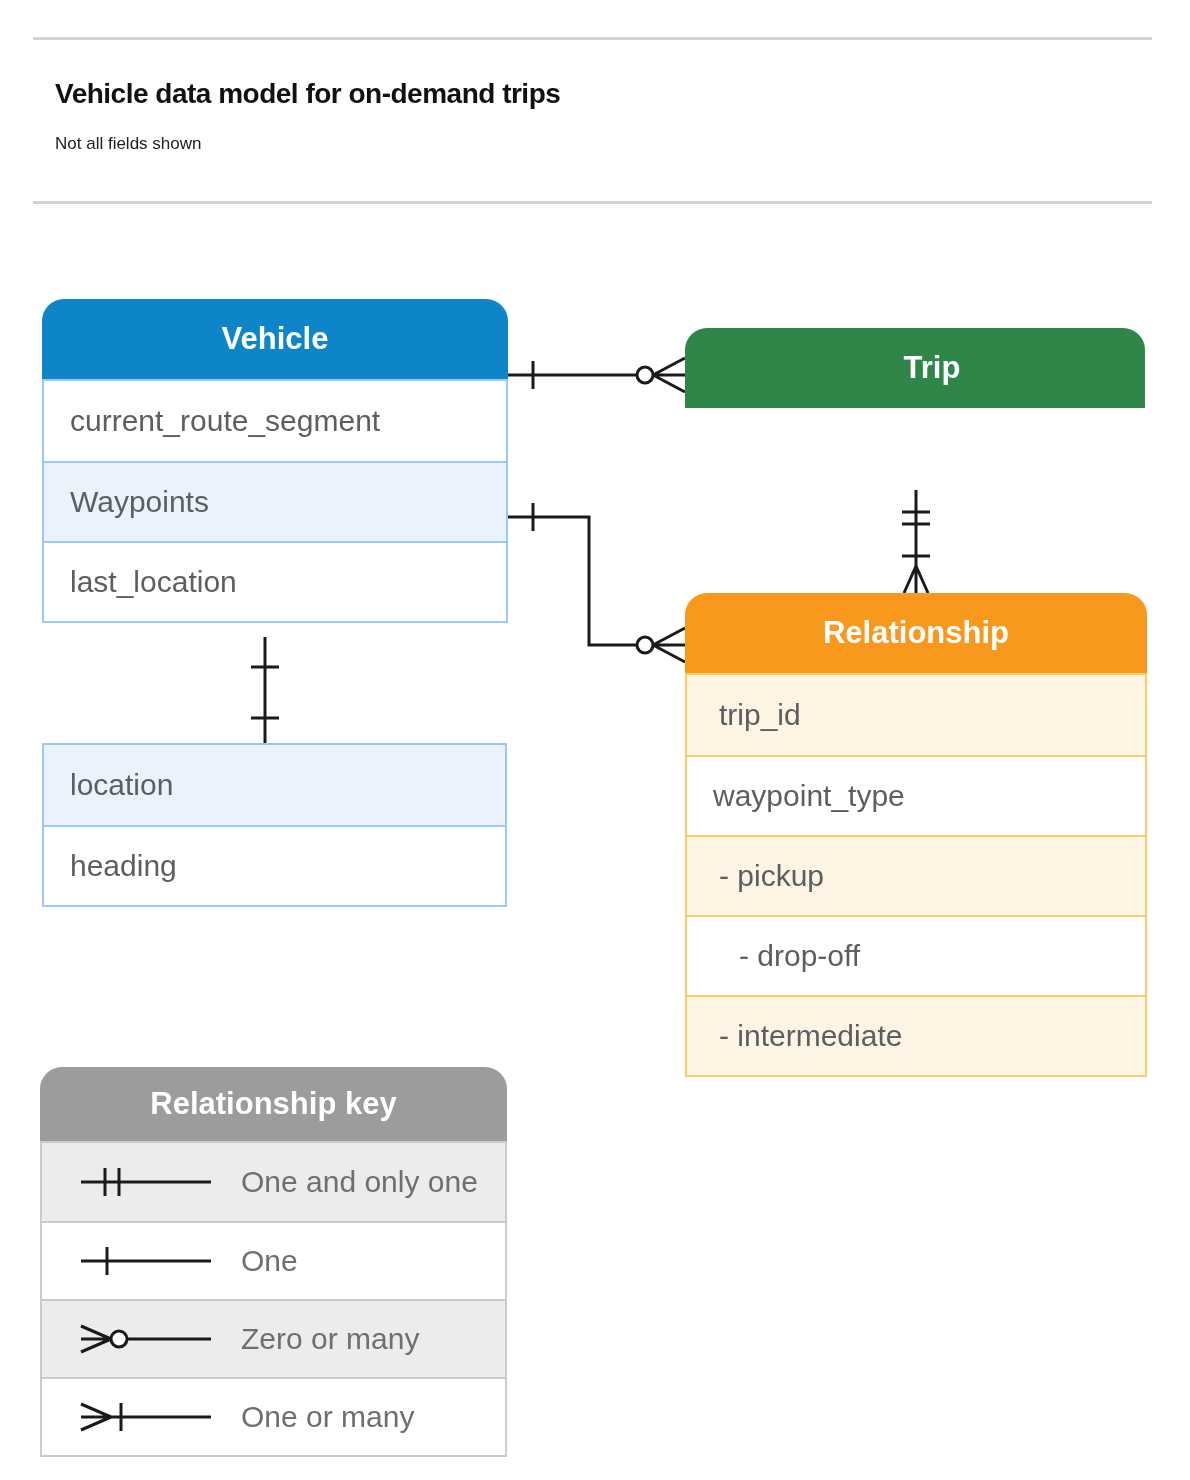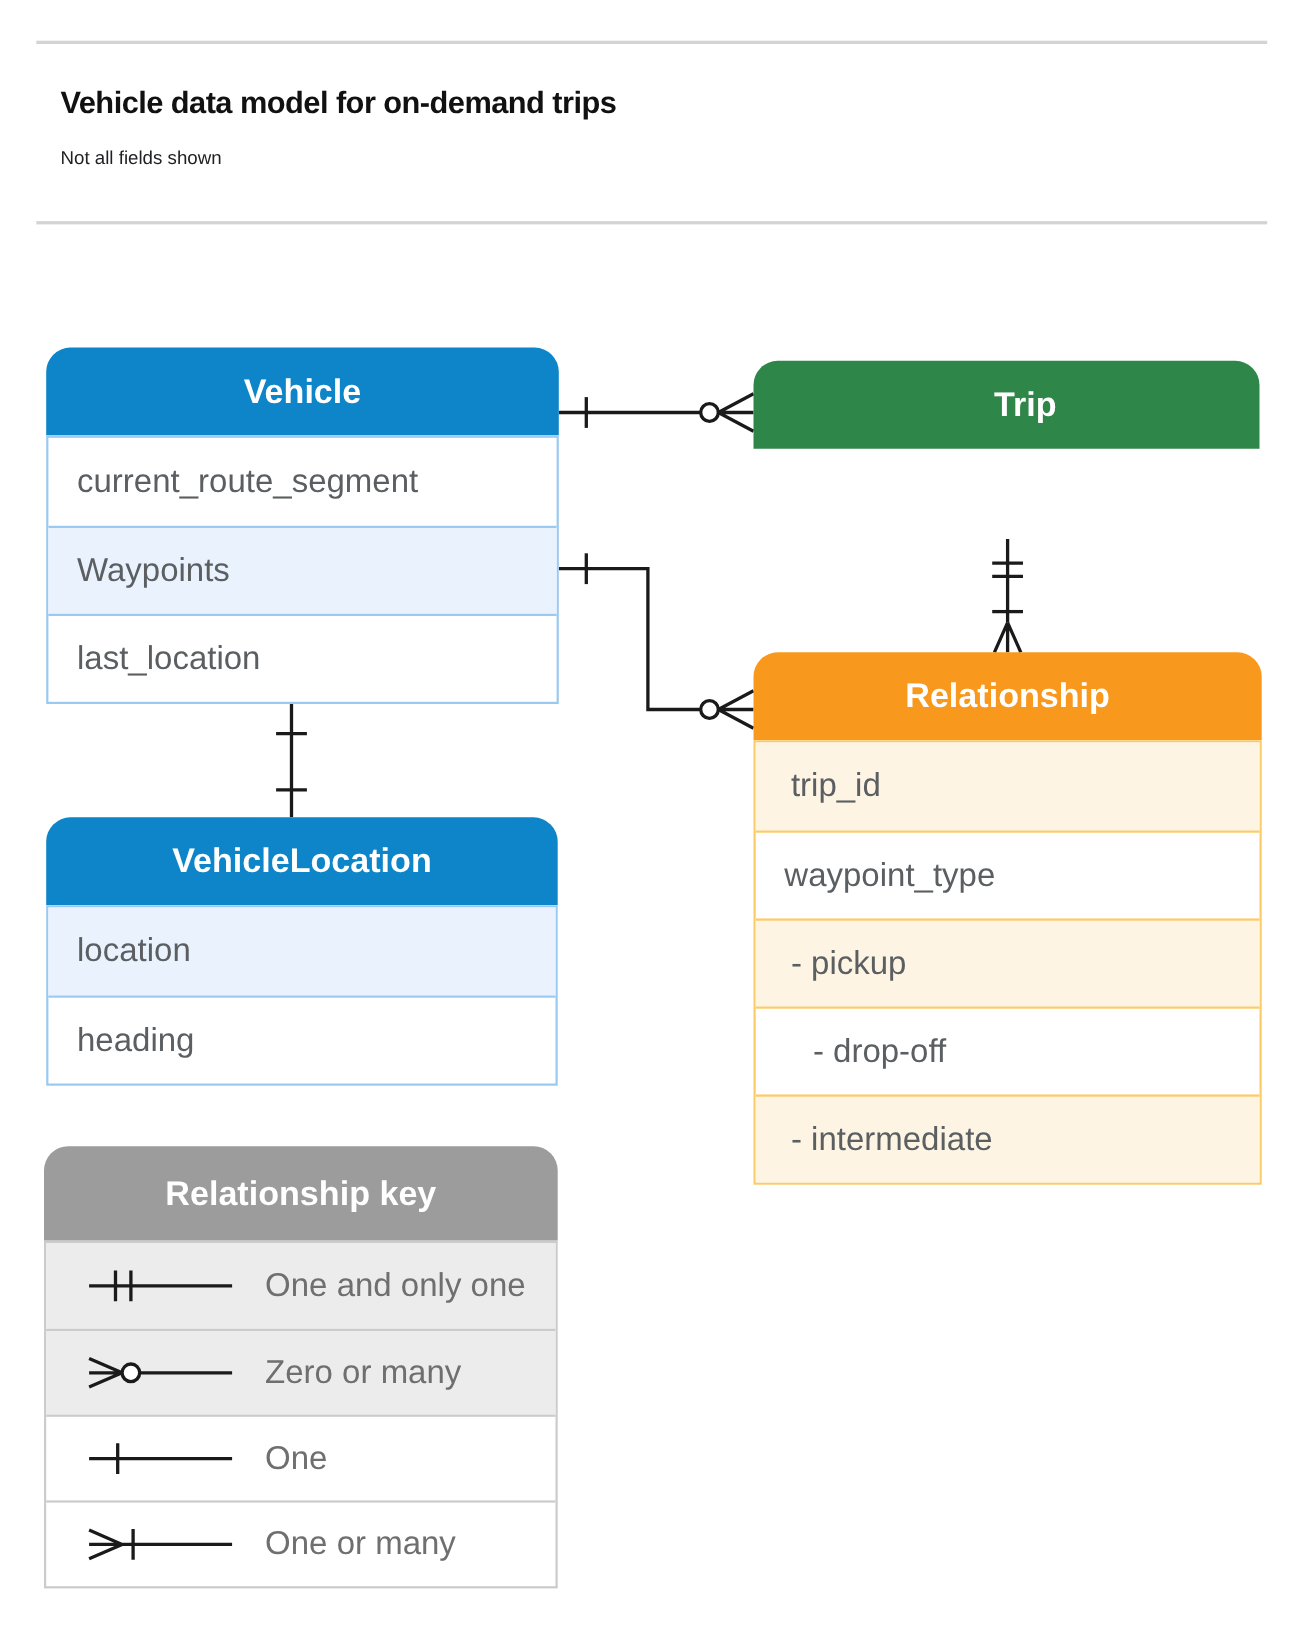--- a/index.html
+++ b/index.html
@@ -36,32 +36,32 @@
   .e-green .entity-header{background:var(--green);padding-left:34px;}
   .e-green .entity-rows{border-color:var(--green-border);}
   .e-green .row{height:82px;}
   .e-green .row.tint{background:var(--green-light);}
 
   .e-orange .entity-header{background:var(--orange);}
   .e-orange .entity-rows{border-color:var(--orange-border);}
   .e-orange .row + .row{border-top-color:var(--orange-border);}
   .e-orange .row.tint{background:var(--orange-light);padding-left:32px;}
 
-  .e-gray .entity-header{background:var(--gray);height:86px;}
+  .e-gray .entity-header{background:var(--gray);height:74px;margin-top:25px;}
   .e-gray .entity-rows{border-color:var(--gray-border);}
   .e-gray .row{height:78px;padding-left:23px;color:var(--legend-text);}
   .e-gray .row + .row{border-top-color:var(--gray-border);}
   .e-gray .row.tint{background:var(--gray-light);}
 
   .legend-label{margin-left:16px;font-size:30px;color:var(--legend-text);}
   .legend-sym{flex:0 0 160px;height:44px;}
   .legend-sym path{stroke:var(--line);stroke-width:3;fill:none;}
   .legend-sym circle{stroke:var(--line);stroke-width:3;fill:#fff;}
 
-  #vehicle{left:42px;top:316px;width:466px;}
+  #vehicle{left:42px;top:299px;width:466px;}
   #trip{left:685px;top:328px;width:460px;}
   #trip-waypoint{left:685px;top:593px;width:462px;}
   #vehicle-location{left:42px;top:743px;width:465px;}
   #relationship-key{left:40px;top:1042px;width:467px;}
 
   .connectors{position:absolute;left:0;top:0;width:1190px;height:1480px;pointer-events:none;}
   .connectors path{stroke:var(--line);stroke-width:3;fill:none;}
   .connectors circle{stroke:var(--line);stroke-width:3;fill:#fff;}
 </style>
 </head>
@@ -117,51 +117,50 @@
     <div class="entity-rows">
       <div class="row tint">trip_id</div>
       <div class="row">waypoint_type</div>
       <div class="row tint indent">- pickup</div>
       <div class="row indent">- drop-off</div>
       <div class="row tint indent">- intermediate</div>
     </div>
   </div>
 
   <div id="vehicle-location" class="entity e-blue">
-    <div class="entity-header">VehicleLocation</div>
     <div class="entity-rows">
       <div class="row tint">location</div>
       <div class="row">heading</div>
     </div>
   </div>
 
   <div id="relationship-key" class="entity e-gray">
     <div class="entity-header">Relationship key</div>
     <div class="entity-rows">
       <div class="row tint">
         <svg class="legend-sym" viewBox="0 0 160 44">
           <path d="M16 22 H146"></path>
             <path d="M40 8 V36 M54 8 V36"></path>
         </svg>
         <span class="legend-label">One and only one</span>
       </div>
+      <div class="row">
+        <svg class="legend-sym" viewBox="0 0 160 44">
+          <path d="M16 22 H146"></path>
+            <path d="M42 8 V36"></path>
+        </svg>
+        <span class="legend-label">One</span>
+      </div>
       <div class="row tint">
         <svg class="legend-sym" viewBox="0 0 160 44">
           <path d="M16 9 L46 22 M16 35 L46 22 M16 22 H46"></path>
           <path d="M62 22 H146"></path>
           <circle cx="54" cy="22" r="8"></circle>
         </svg>
         <span class="legend-label">Zero or many</span>
-      </div>
-      <div class="row">
-        <svg class="legend-sym" viewBox="0 0 160 44">
-          <path d="M16 22 H146"></path>
-            <path d="M42 8 V36"></path>
-        </svg>
-        <span class="legend-label">One</span>
       </div>
       <div class="row">
         <svg class="legend-sym" viewBox="0 0 160 44">
           <path d="M16 9 L46 22 M16 35 L46 22 M16 22 H146"></path>
           <path d="M56 8 V36"></path>
         </svg>
         <span class="legend-label">One or many</span>
       </div>
     </div>
   </div>

